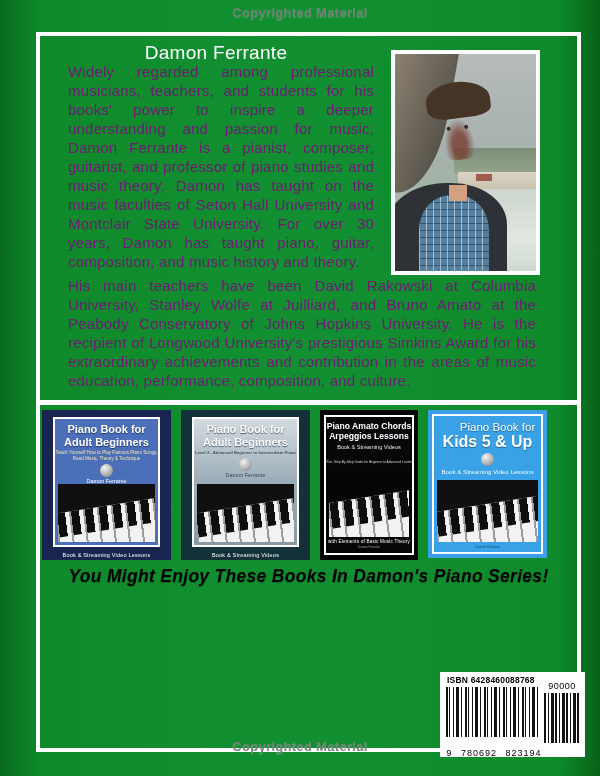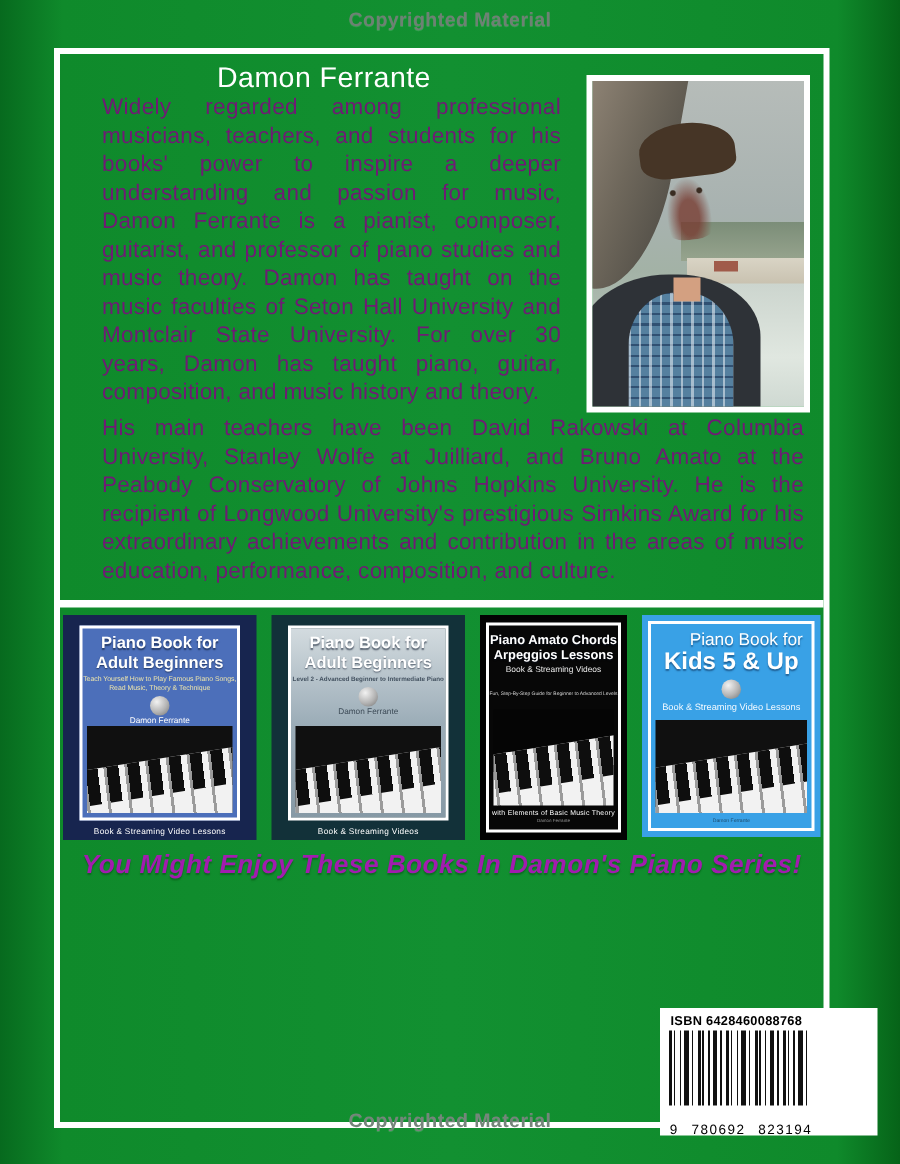--- a/index.html
+++ b/index.html
@@ -12,21 +12,21 @@
     position:absolute;left:0;width:100%;text-align:center;
     font-size:13px;font-weight:bold;color:#6e8174;letter-spacing:.3px;
     text-shadow:0 1px 0 rgba(255,255,255,.15);
   }
   .copyright.top{top:5px;}
   .copyright.bottom{top:739px;z-index:9;color:#75857b;}
 
   
   .frame{
     position:absolute;left:36px;top:32px;width:509px;height:712px;
-    border:4px solid #ffffff;background:transparent;
+    border:4px solid #ffffff;background:transparent;padding-left:28px;
   }
   .author-heading{
     position:absolute;top:6px;left:0;width:352px;text-align:center;
     font-size:19px;color:#ffffff;letter-spacing:.3px;
   }
   .bio{
     position:absolute;left:28px;margin:0;color:#701a75;
     font-size:15px;line-height:19px;text-align:justify;
     letter-spacing:.2px;
   }
@@ -113,21 +113,21 @@
   .b4 .cover{left:4px;right:4px;top:4px;bottom:4px;background:#39a1e6;padding-top:5px;}
   .b4 .t-title1{font-size:11.5px;color:#fff;text-shadow:0 1px 1px rgba(10,40,80,.5);margin-left:20px;}
   .b4 .t-title2{font-size:16px;color:#fff;font-weight:bold;text-shadow:0 1px 1px rgba(10,40,80,.5);}
   .b4 .t-sub{font-size:6.2px;color:#f2f9ff;margin-top:2px;}
   .b4 .piano{height:62px;bottom:10px;}
   .b4 .t-author4{position:absolute;bottom:3px;left:0;width:100%;text-align:center;
     font-size:3.4px;color:#1d4a6b;}
 
   .tagline{
     position:absolute;top:530px;left:0;width:100%;text-align:center;
-    font-size:17.5px;font-weight:bold;font-style:italic;color:#a21caf;
+    font-size:17.5px;font-weight:bold;font-style:italic;color:#000000;
     letter-spacing:.3px;text-shadow:0 1px 1px rgba(0,60,10,.4);
   }
 
   
   .barcode{
     position:absolute;left:440px;top:672px;width:145px;height:85px;
     background:#ffffff;z-index:8;color:#000;
   }
   .isbn-label{position:absolute;top:3px;left:7px;font-size:8.5px;font-weight:bold;letter-spacing:.2px;}
   .bars-main{position:absolute;left:6px;top:15px;width:93px;height:50px;
@@ -223,15 +223,19 @@
   </div>
 
   <div class="tagline">You Might Enjoy These Books In Damon's Piano Series!</div>
 
 </div>
 
 <div class="barcode">
   <div class="isbn-label">ISBN 6428460088768</div>
   <div class="bars-main"></div>
   <div class="digits">9 780692 823194</div>
+  <div class="price-col">
+    <div class="price-code">90000</div>
+    <div class="bars-small"></div>
+  </div>
 </div>
 
 <div class="copyright bottom">Copyrighted Material</div>
 
 </body></html>

